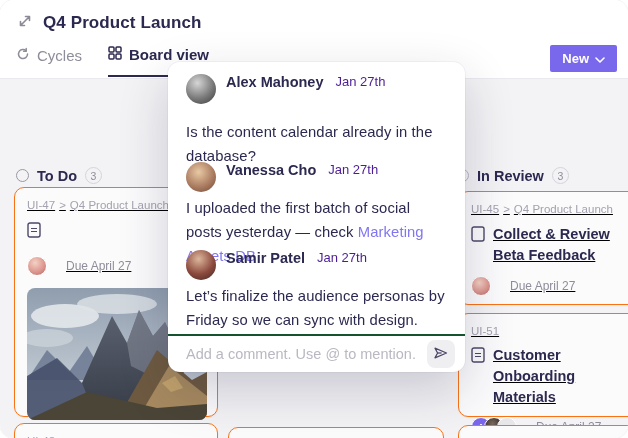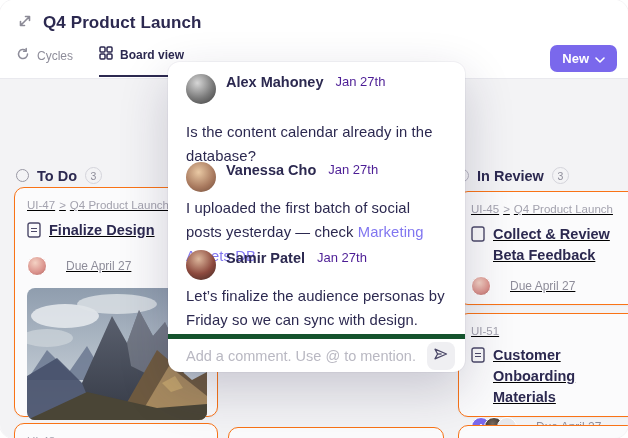--- a/index.html
+++ b/index.html
@@ -7,25 +7,25 @@
   .window {
     position:relative; width:628px; height:438px; background:#fff;
     border-radius:14px; overflow:hidden; box-shadow:0 0 0 1px rgba(30,28,60,.05);
   }
   
   .hdr { position:absolute; left:0; top:0; right:0; height:79px; background:#fff; z-index:3; }
   .hdr-divider { position:absolute; left:0; right:0; top:78px; height:1px; background:#e9e9ee; }
   .title-row { position:absolute; left:17px; top:13px; display:flex; align-items:center; gap:10px; }
   .page-title { font-size:17px; font-weight:700; color:#2c2950; letter-spacing:.1px; }
   .tabs { position:absolute; left:16px; top:46px; display:flex; gap:26px; }
-  .tab { display:flex; align-items:center; gap:7px; font-size:12px; color:#8e8d9a; padding-bottom:12px; cursor:pointer; }
+  .tab { display:flex; align-items:center; gap:7px; font-size:15px; color:#8e8d9a; padding-bottom:12px; cursor:pointer; }
   .tab.active { color:#2c2950; font-weight:700; border-bottom:2.5px solid #2c2950; }
   .new-btn {
     position:absolute; right:11px; top:45px; height:27px; padding:0 12px;
-    background:#7a68ec; color:#fff; border:none; border-radius:7px;
+    background:#7a68ec; color:#fff; border:none; border-radius:2px;
     font-size:13px; font-weight:600; display:flex; align-items:center; gap:6px; cursor:pointer;
     font-family:"Liberation Sans", sans-serif;
   }
   
   .board { position:absolute; left:0; top:79px; right:0; bottom:0; background:#f3f3f5;padding-left:28px; }
   .col-head { position:absolute; display:flex; align-items:center; gap:8px; }
   .col-name { font-size:14.5px; font-weight:700; color:#2c2950; }
   .count-badge {
     width:17px; height:17px; border:1px solid #d4d4db; border-radius:50%;
     font-size:10.5px; color:#8e8d9a; display:flex; align-items:center; justify-content:center; background:transparent;
@@ -61,21 +61,21 @@
   .cmt-head { display:flex; align-items:flex-start; gap:10px; }
   .cmt-av { width:30px; height:30px; border-radius:50%; flex:0 0 auto; }
   .cmt-av.alex    { background:radial-gradient(circle at 38% 30%, #d6d6d6, #7a7a7a 55%, #3a3a3a); }
   .cmt-av.vanessa { background:radial-gradient(circle at 42% 34%, #e9c9a4, #a8795e 58%, #6e4a38); }
   .cmt-av.samir   { background:radial-gradient(circle at 42% 30%, #dcb79c, #8d4a3e 55%, #3c2722); }
   .cmt-name { font-size:14.5px; font-weight:700; color:#2c2950; }
   .cmt-date { font-size:13px; color:#4c1d95; margin-left:2px; }
   .cmt-body { font-size:14.8px; color:#2c2950; line-height:24px; letter-spacing:.1px; }
   .cmt-link { color:#8176f0; cursor:pointer; }
   .cmt-input-row {
-    position:absolute; left:0; right:0; bottom:0; height:38px; border-top:5px solid #14532d;
+    position:absolute; left:0; right:0; bottom:0; height:38px; border-top:2px solid #14532d;
     display:flex; align-items:center; padding:0 10px 0 18px; gap:8px;
   }
   .cmt-input {
     flex:1; border:none; outline:none; font-size:14.5px; color:#2c2950; background:transparent;
     font-family:"Liberation Sans", sans-serif;
   }
   .cmt-input::placeholder { color:#b9b8c2; }
   .send-btn {
     width:28px; height:28px; border-radius:8px; background:#efeff2; border:none;
     display:flex; align-items:center; justify-content:center; cursor:pointer;
@@ -98,21 +98,20 @@
       <div class="crumb">
         <span>UI-47</span><span class="sep">&gt;</span><span>Q4 Product Launch</span>
       </div>
       <div class="card-title">
         <span class="doc">
           <svg width="14" height="16" viewBox="0 0 14 16" fill="none">
               <rect x="1" y="1" width="12" height="14" rx="2" stroke="#4b4868" stroke-width="1.4"></rect>
               <path d="M4 6.5h6M4 9.5h6" stroke="#4b4868" stroke-width="1.2"></path>
             </svg>
         </span>
-        <span>Finalize Design</span>
       </div>
       <div class="due-row">
         <span class="av av-pink"></span>
         <span class="due-text">Due April 27</span>
       </div>
       <svg class="photo" viewBox="0 0 180 132" preserveAspectRatio="none">
         <defs>
           <linearGradient id="sky" x1="0" y1="0" x2="0" y2="1">
             <stop offset="0" stop-color="#8f9dae"></stop>
               <stop offset=".6" stop-color="#b9c3cd"></stop>

